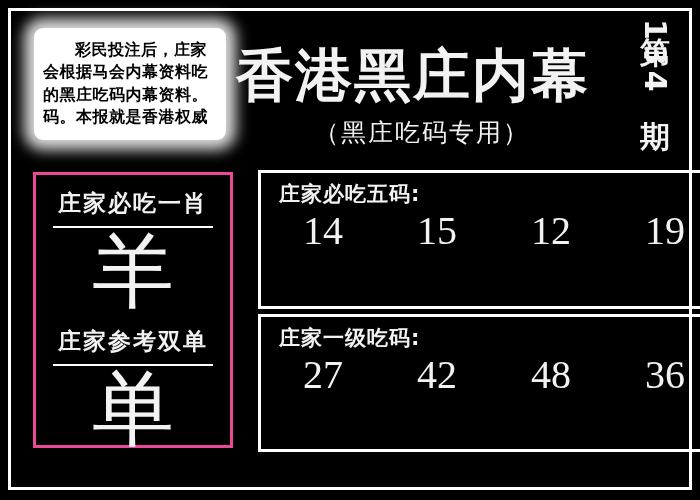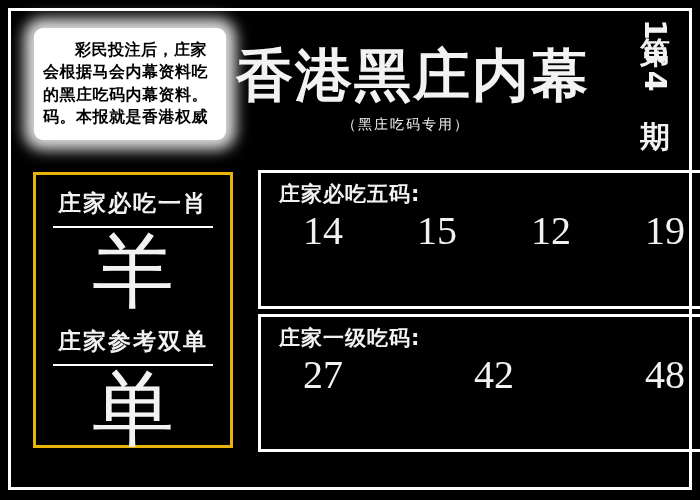--- a/index.html
+++ b/index.html
@@ -50,24 +50,24 @@
     text-align: left;
     font-size: 57px;
     font-weight: bold;
     letter-spacing: 2px;
     white-space: nowrap;
     margin-top: 12px;
   }
 
   .subtitle {
     position: absolute;
-    left: 236px; top: 116px;
+    left: 252px; top: 116px;
     width: 340px;
     text-align: center;
-    font-size: 14px;
+    font-size: 25px;
     letter-spacing: 2px;
     white-space: nowrap;
     font-family: Liberation Mono, monospace;
   }
 
   .issue {
     position: absolute;
     left: 634px; top: 14px;
     height: 155px;
     writing-mode: vertical-rl;
@@ -76,21 +76,21 @@
     font-weight: bold;
     letter-spacing: 5px;
     white-space: nowrap;
   }
 
   
   .left-box {
     position: absolute;
     left: 33px; top: 172px;
     width: 200px; height: 276px;
-    border: 3px solid #eab308;
+    border: 3px solid #ec4899;
     text-align: center;
   }
   .lb-label {
     display: inline-block;
     margin-top: 13px;
     font-size: 23px;
     font-weight: bold;
     letter-spacing: 2px;
     padding: 0 5px 7px 5px;
     border-bottom: 2px solid #ffffff;
@@ -170,17 +170,18 @@
       <span>19</span>
     </div>
   </div>
 
   <div class="section">
     <div class="sec-label">庄家一级吃码:</div>
     <div class="numbers">
       <span>27</span>
       <span>42</span>
       <span>48</span>
+      <span>36</span>
     </div>
   </div>
 
 
 </div>
 
 </body></html>

